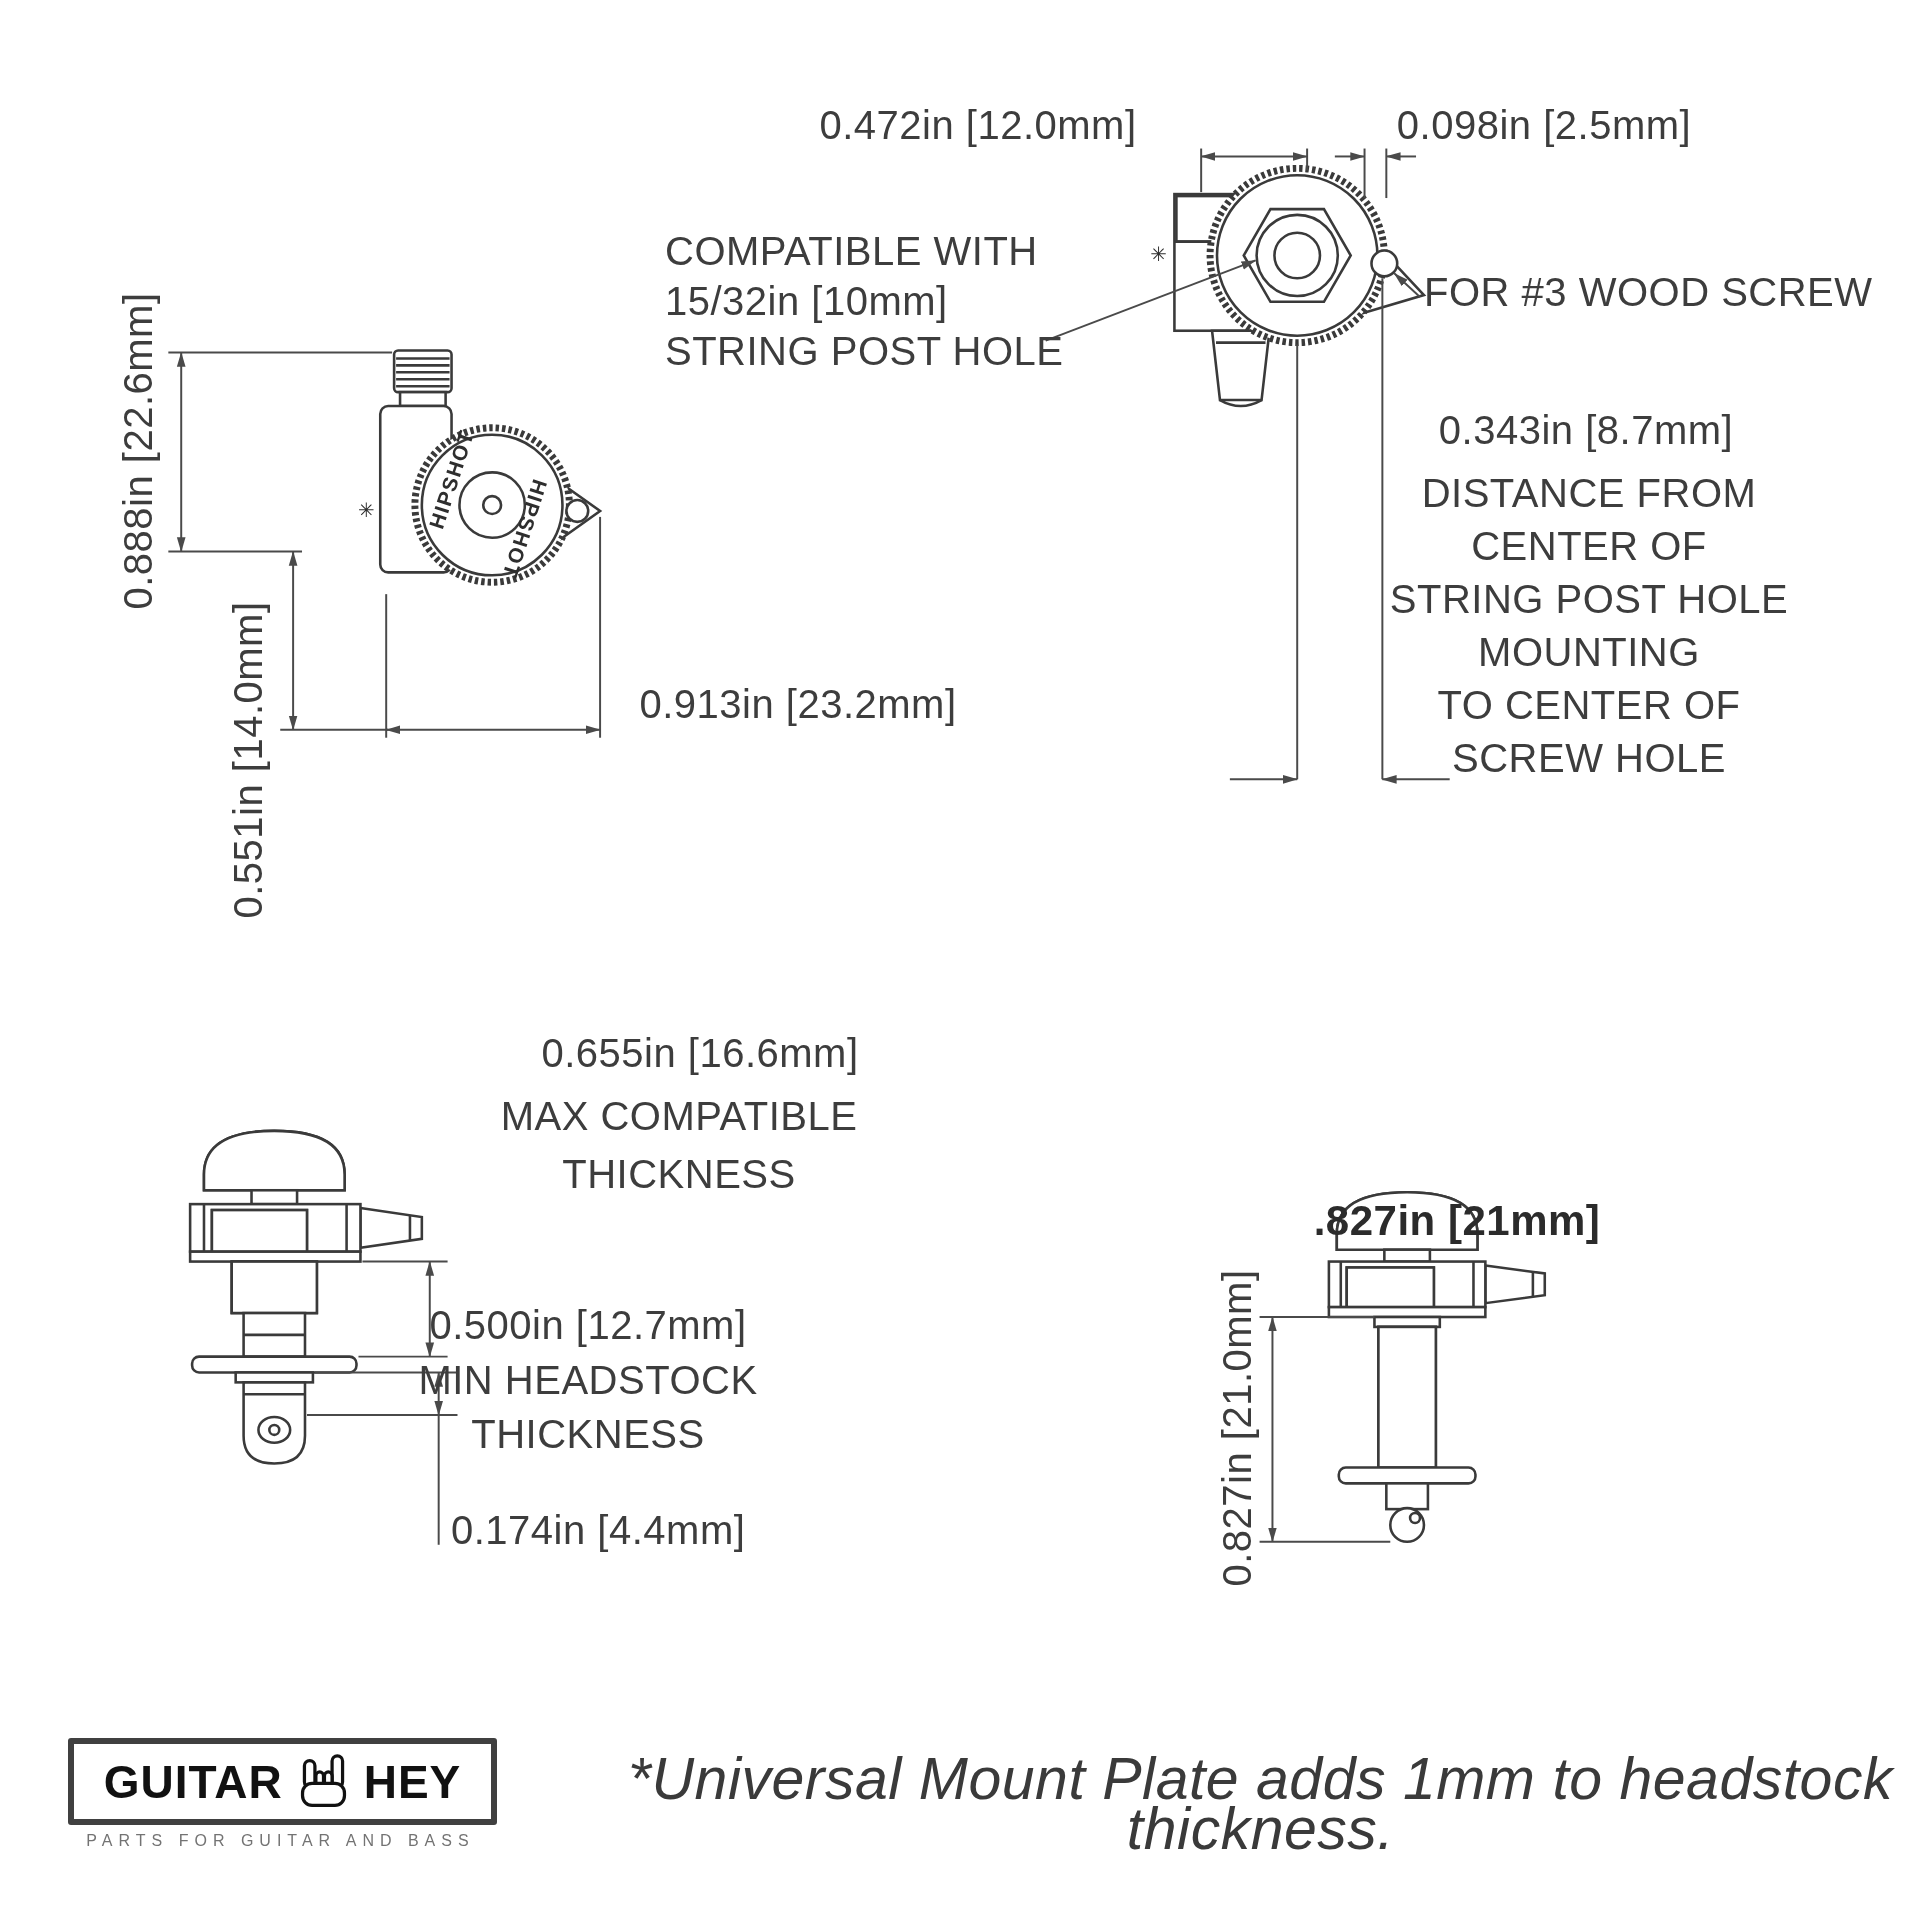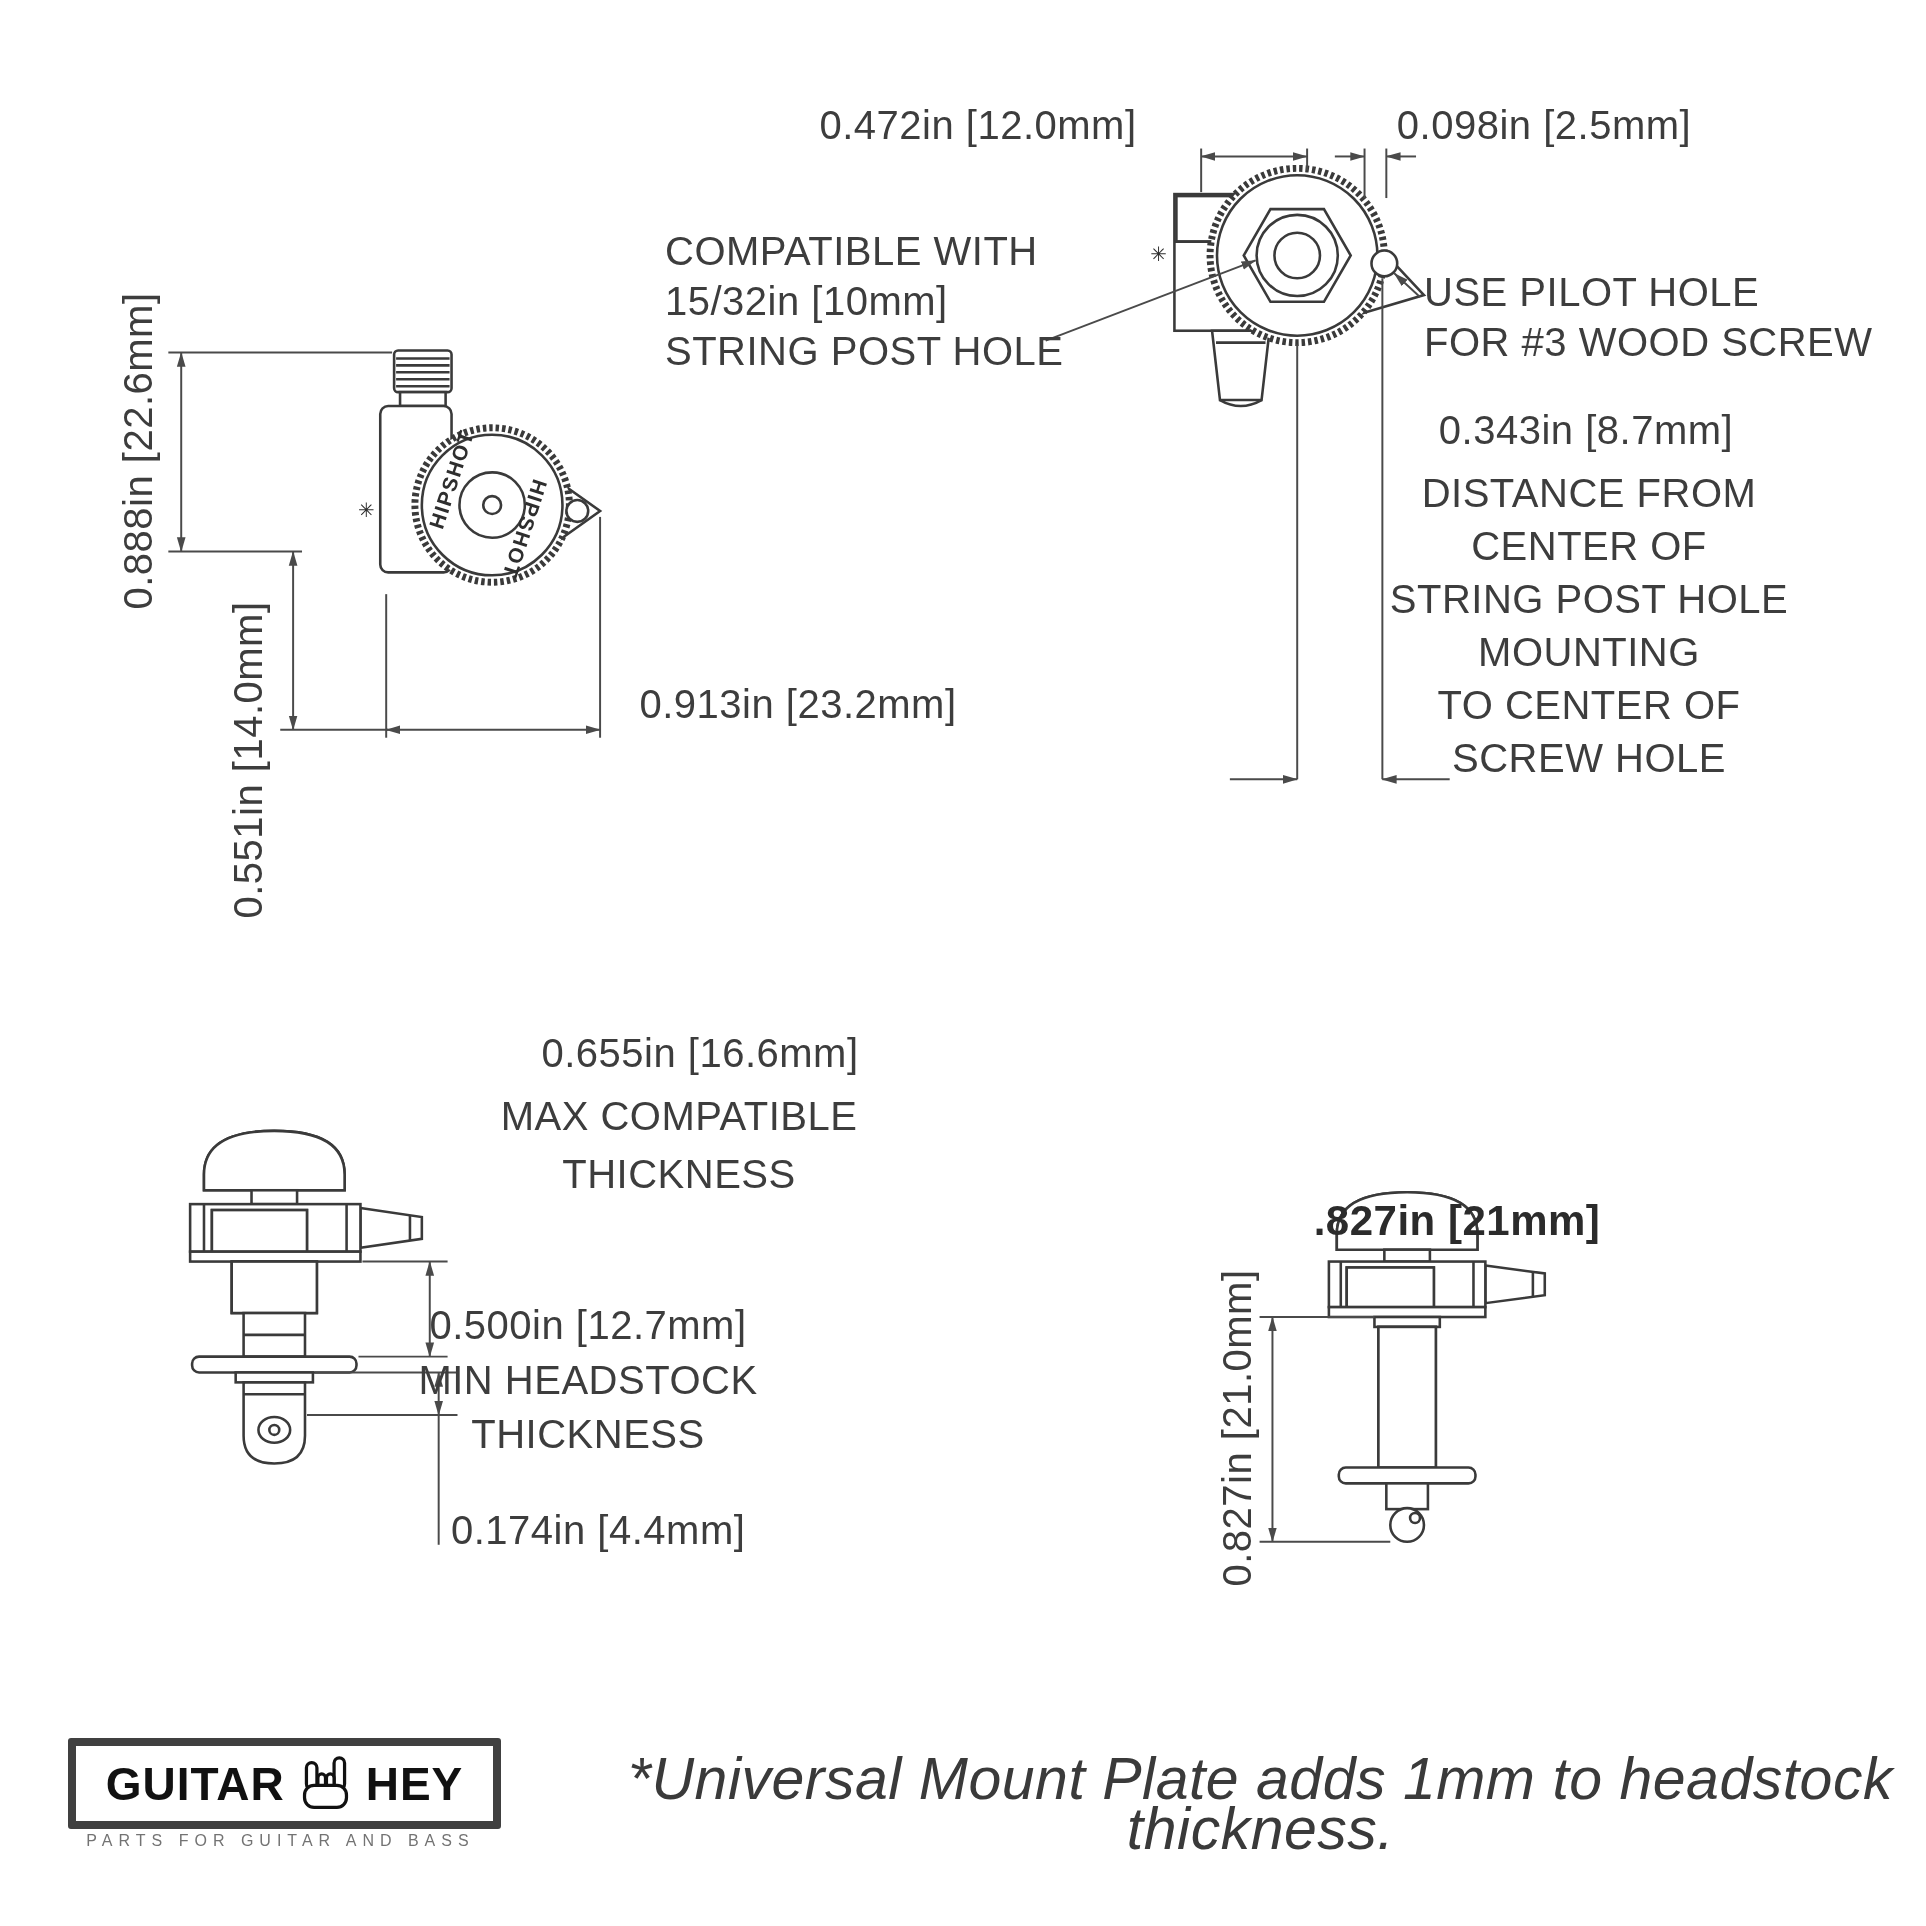--- a/index.html
+++ b/index.html
@@ -13,21 +13,21 @@
   .dim line{stroke:#4a4a4a;stroke-width:2;fill:none;}
   .lbl{position:absolute;transform:translate(-50%,-50%);white-space:nowrap;
        font-size:40px;letter-spacing:0.5px;}
   .vlbl{position:absolute;transform:translate(-50%,-50%) rotate(-90deg);
         white-space:nowrap;font-size:40px;letter-spacing:0.5px;}
   .lblk{position:absolute;font-size:40px;line-height:50px;letter-spacing:0.5px;}
   .ctr{text-align:center;}
   .bold{font-weight:bold;color:#2b2b2b;}
   .note{font-style:italic;font-size:59px;color:#3a3a3a;}
   .logo-box{position:absolute;left:68px;top:1738px;width:417px;height:75px;
-            border:8px solid #404040;border-radius:3px;display:flex;
+            border:6px solid #404040;border-radius:3px;display:flex;
             align-items:center;justify-content:center;gap:10px;background:#fff;}
   .logo-word{font-size:46px;font-weight:bold;color:#111;letter-spacing:1px;}
   .tagline{position:absolute;left:68px;top:1832px;width:425px;text-align:center;
            font-size:16px;letter-spacing:6px;color:#737373;}
 </style>
 </head>
 <body>
 
 <div class="stage">
 
@@ -177,21 +177,20 @@
   <div class="lbl" style="left:978px;top:125px;">0.472in [12.0mm]</div>
   <div class="lbl" style="left:1544px;top:125px;">0.098in [2.5mm]</div>
 
   <div class="lblk" style="left:665px;top:226px;">
     <div>COMPATIBLE WITH</div>
     <div>15/32in [10mm]</div>
     <div>STRING POST HOLE</div>
   </div>
 
   <div class="lblk" style="left:1424px;top:267px;">
-    <div>USE PILOT HOLE</div>
     <div>FOR #3 WOOD SCREW</div>
   </div>
 
   <div class="lbl" style="left:1586px;top:430px;">0.343in [8.7mm]</div>
   <div class="lblk ctr" style="left:1388px;top:467px;width:402px;line-height:53px;">
     <div>DISTANCE FROM</div>
     <div>CENTER OF</div>
     <div>STRING POST HOLE</div>
     <div>MOUNTING</div>
     <div>TO CENTER OF</div>

